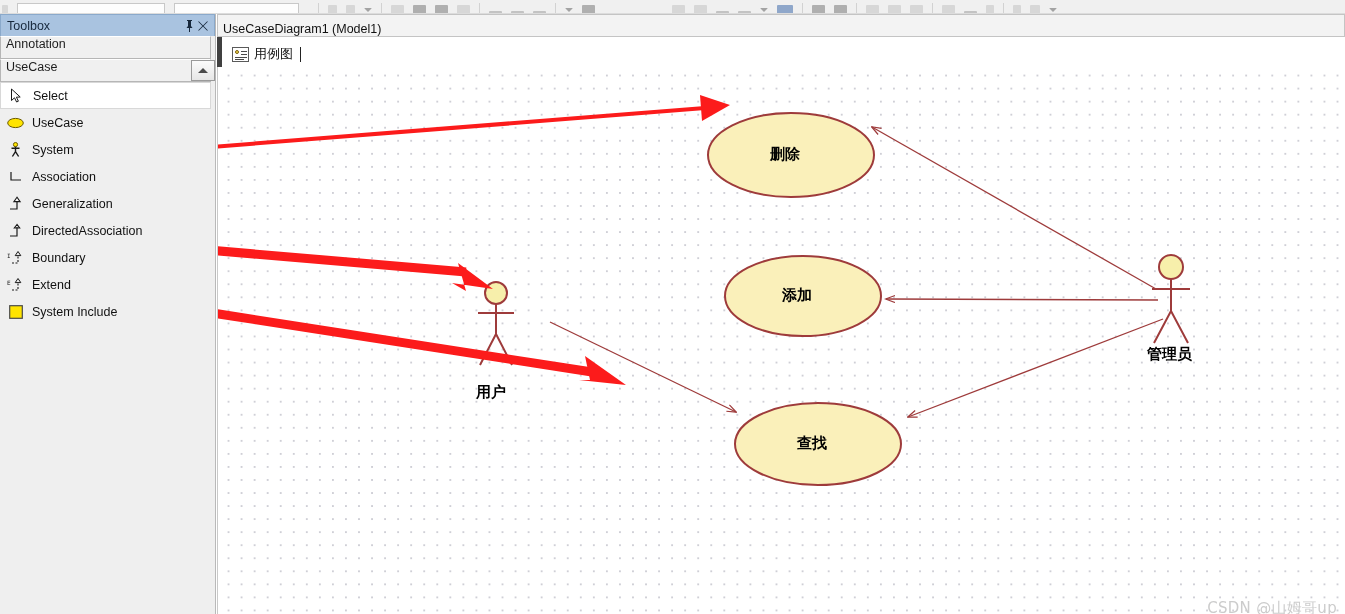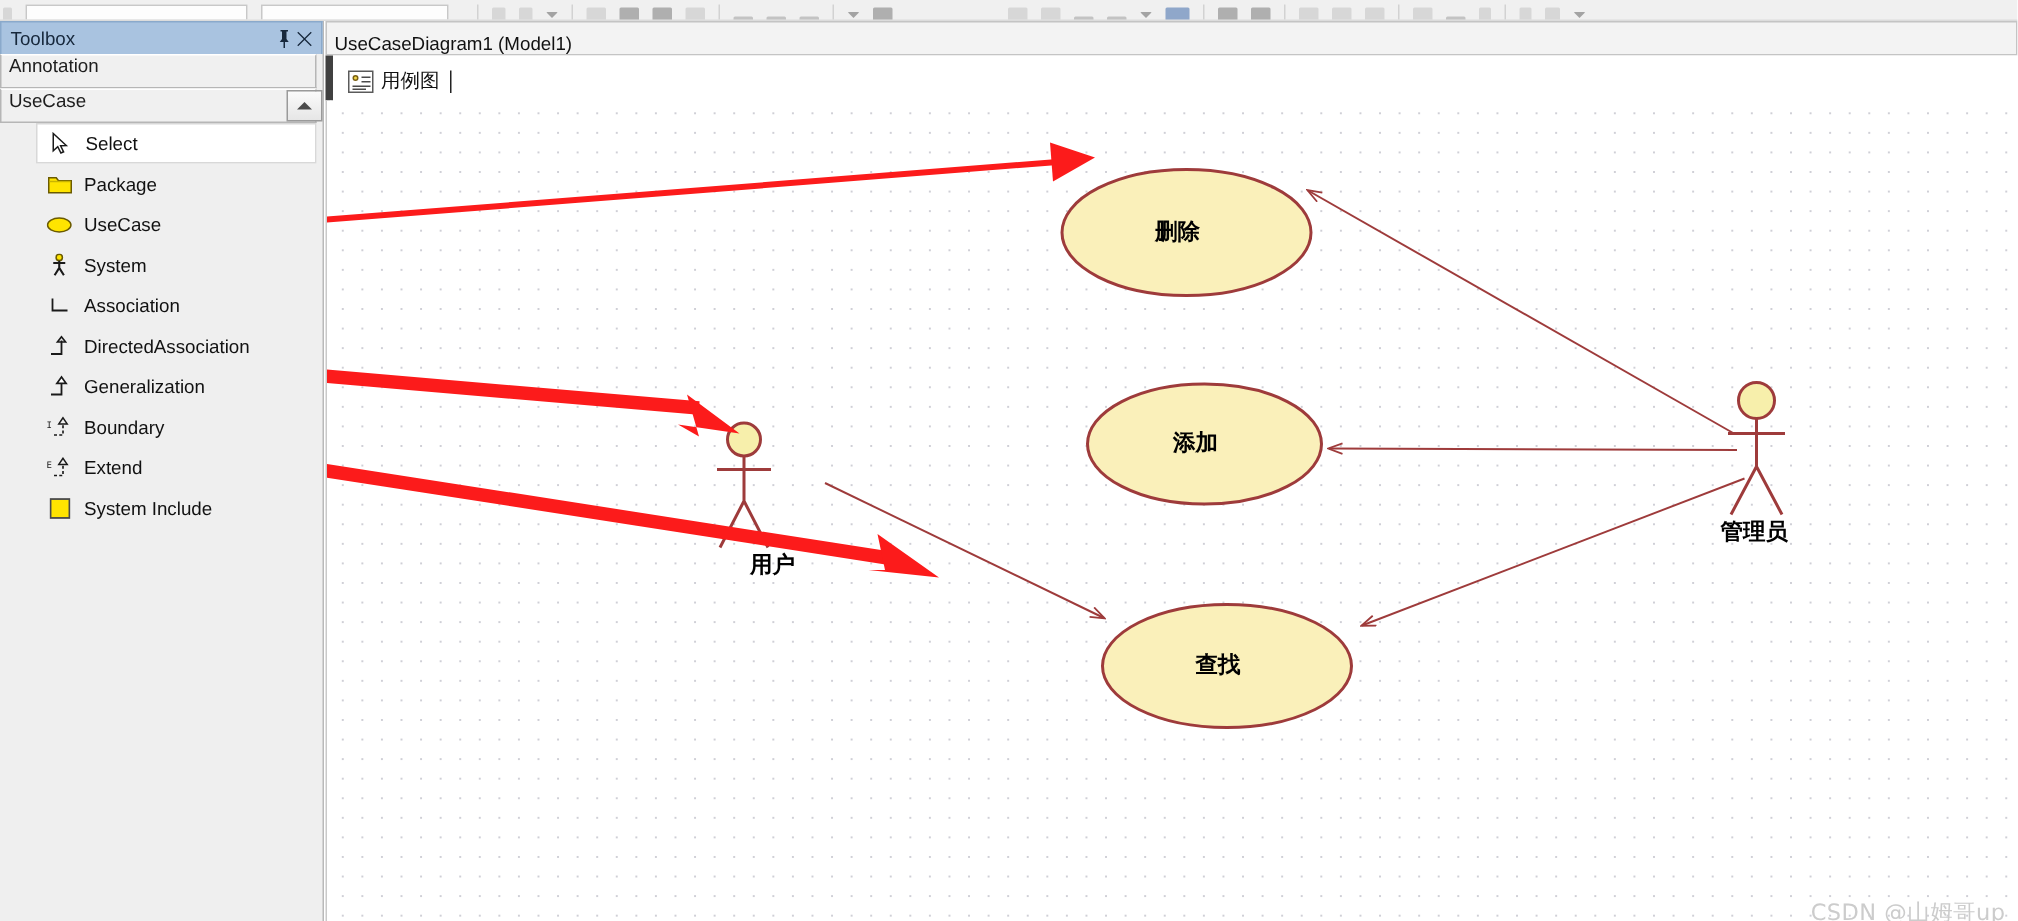--- a/index.html
+++ b/index.html
@@ -76,21 +76,21 @@
     background: linear-gradient(#fbfbfb,#e6e6e6);
     border: 1px solid #9a9a9a;
     display: flex; align-items: center; justify-content: center;
   }
   .scroll-up .tri {
     width: 0; height: 0;
     border-left: 5px solid transparent; border-right: 5px solid transparent;
     border-bottom: 5px solid #4a4a4a;
   }
 
-  .tb-list { padding-top: 0px; padding-left: 24px; }
+  .tb-list { padding-top: 0px; }
   .tb-item {
     height: 27px; display: flex; align-items: center;
     padding-left: 7px; font-size: 12.5px; color: #111;
     gap: 8px;
   }
   .tb-item.selected { background: #ffffff; border: 1px solid #d8d8d8; margin: 0 4px 0 0; }
   .tb-item .ic { width: 17px; height: 17px; flex: 0 0 17px; display: flex; align-items: center; justify-content: center; }
 
   
   .doc-area {
@@ -244,29 +244,20 @@
 
       <div class="tb-item selected">
         <span class="ic">
           <svg width="13" height="15" viewBox="0 0 13 15">
               <path d="M1.5 1L1.5 12.5 4.5 9.8 6.6 14 8.4 13.2 6.4 9.2 10.2 9z" fill="#fff" stroke="#1a1a1a" stroke-width="1"></path>
             </svg>
         </span>
         <span>Select</span>
       </div>
 
-      <div class="tb-item">
-        <span class="ic">
-          <svg width="16" height="14" viewBox="0 0 16 14">
-              <path d="M0.5 2.5h5l1.5 2h8.5v8h-15z" fill="#ffe400" stroke="#6a5a00" stroke-width="1"></path>
-              <path d="M1 5h14" stroke="#c9b400" stroke-width="1"></path>
-            </svg>
-        </span>
-        <span>Package</span>
-      </div>
 
       <div class="tb-item">
         <span class="ic">
           <svg width="17" height="12" viewBox="0 0 17 12">
               <ellipse cx="8.5" cy="6" rx="7.8" ry="4.6" fill="#ffe400" stroke="#6a5a00" stroke-width="1"></ellipse>
             </svg>
         </span>
         <span>UseCase</span>
       </div>
 
@@ -285,35 +276,35 @@
           <svg width="16" height="14" viewBox="0 0 16 14">
               <path d="M3 2v8h10" stroke="#1a1a1a" stroke-width="1.2" fill="none"></path>
             </svg>
         </span>
         <span>Association</span>
       </div>
 
       <div class="tb-item">
         <span class="ic">
           <svg width="16" height="15" viewBox="0 0 16 15">
+              <path d="M2 13h7V5.5" stroke="#1a1a1a" stroke-width="1.2" fill="none"></path>
+              <path d="M9 1.3L5.9 5.6h6.2z" fill="#fff" stroke="#1a1a1a" stroke-width="1.1"></path>
+            </svg>
+        </span>
+        <span>Generalization</span>
+      </div>
+
+      <div class="tb-item">
+        <span class="ic">
+          <svg width="16" height="15" viewBox="0 0 16 15">
               <path d="M2 13h7V4" stroke="#1a1a1a" stroke-width="1.2" fill="none"></path>
               <path d="M9 1.5L6.3 5h5.4z" fill="none" stroke="#1a1a1a" stroke-width="1.1"></path>
             </svg>
         </span>
         <span>DirectedAssociation</span>
-      </div>
-
-      <div class="tb-item">
-        <span class="ic">
-          <svg width="16" height="15" viewBox="0 0 16 15">
-              <path d="M2 13h7V5.5" stroke="#1a1a1a" stroke-width="1.2" fill="none"></path>
-              <path d="M9 1.3L5.9 5.6h6.2z" fill="#fff" stroke="#1a1a1a" stroke-width="1.1"></path>
-            </svg>
-        </span>
-        <span>Generalization</span>
       </div>
 
 
       <div class="tb-item">
         <span class="ic">
           <svg width="17" height="15" viewBox="0 0 17 15">
               <text x="0" y="8" font-size="6" fill="#1a1a1a" font-family="monospace">I</text>
               <path d="M5 13h6V5.5" stroke="#1a1a1a" stroke-width="1.1" fill="none" stroke-dasharray="2,1.5"></path>
               <path d="M11 1.5L8.2 5.6h5.6z" fill="none" stroke="#1a1a1a" stroke-width="1"></path>
             </svg>
@@ -420,20 +411,20 @@
         <g>
           <path d="M-160,222 L374,305" stroke="#fc1b1b" stroke-width="9" fill="none"></path>
           <path d="M408,318 L367,289 L372,313 L361,313 Z" fill="#fc1b1b"></path>
         </g>
       </svg>
 
       <div class="uc-label" style="left:552px; top:78px;">删除</div>
       <div class="uc-label" style="left:564px; top:219px;">添加</div>
       <div class="uc-label" style="left:579px; top:367px;">查找</div>
 
-      <div class="actor-label" style="left:258px; top:300px;margin-left:24px;">用户</div>
+      <div class="actor-label" style="left:258px; top:316px;">用户</div>
       <div class="actor-label" style="left:929px; top:278px;">管理员</div>
 
       <div class="watermark">CSDN @山姆哥up</div>
     </div>
 
   </div>
 </div>
 
 </body></html>

